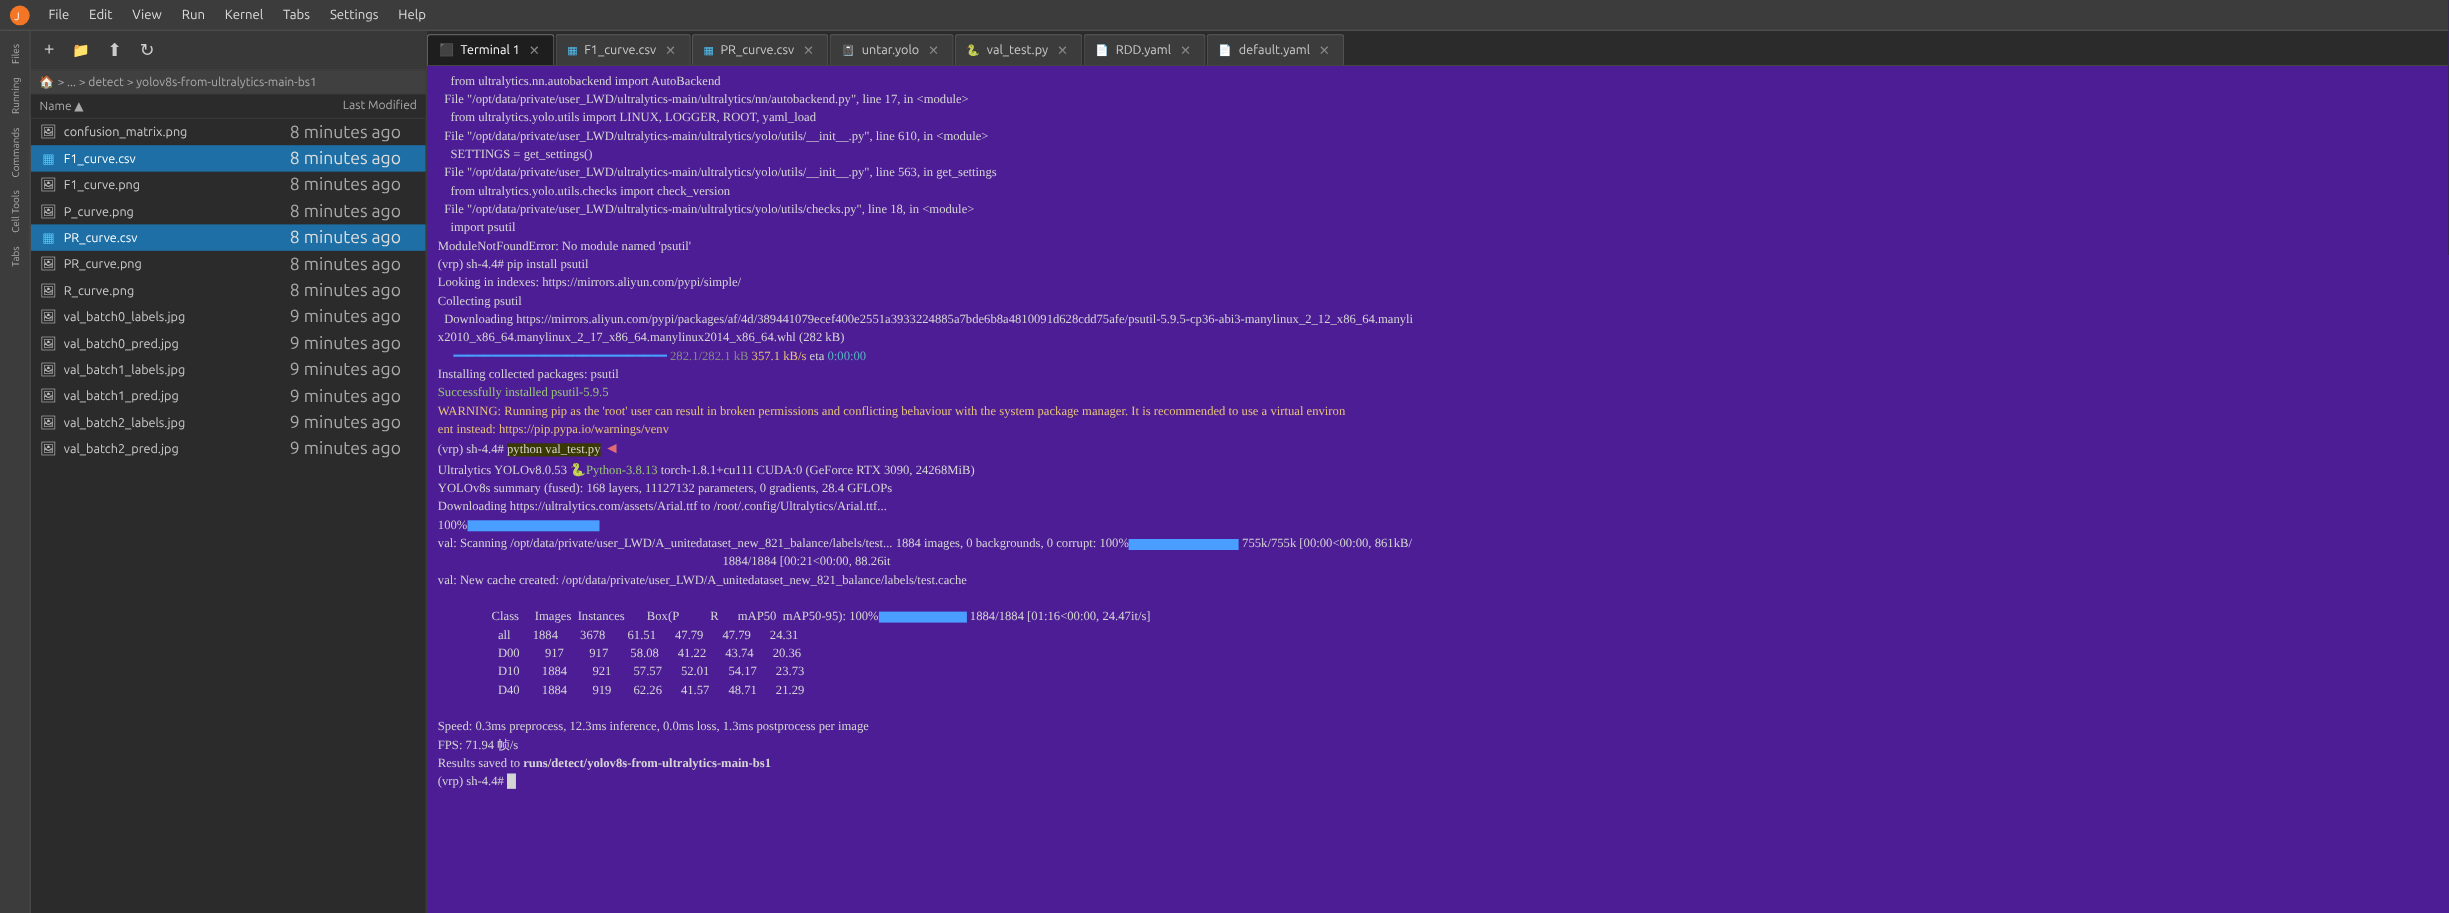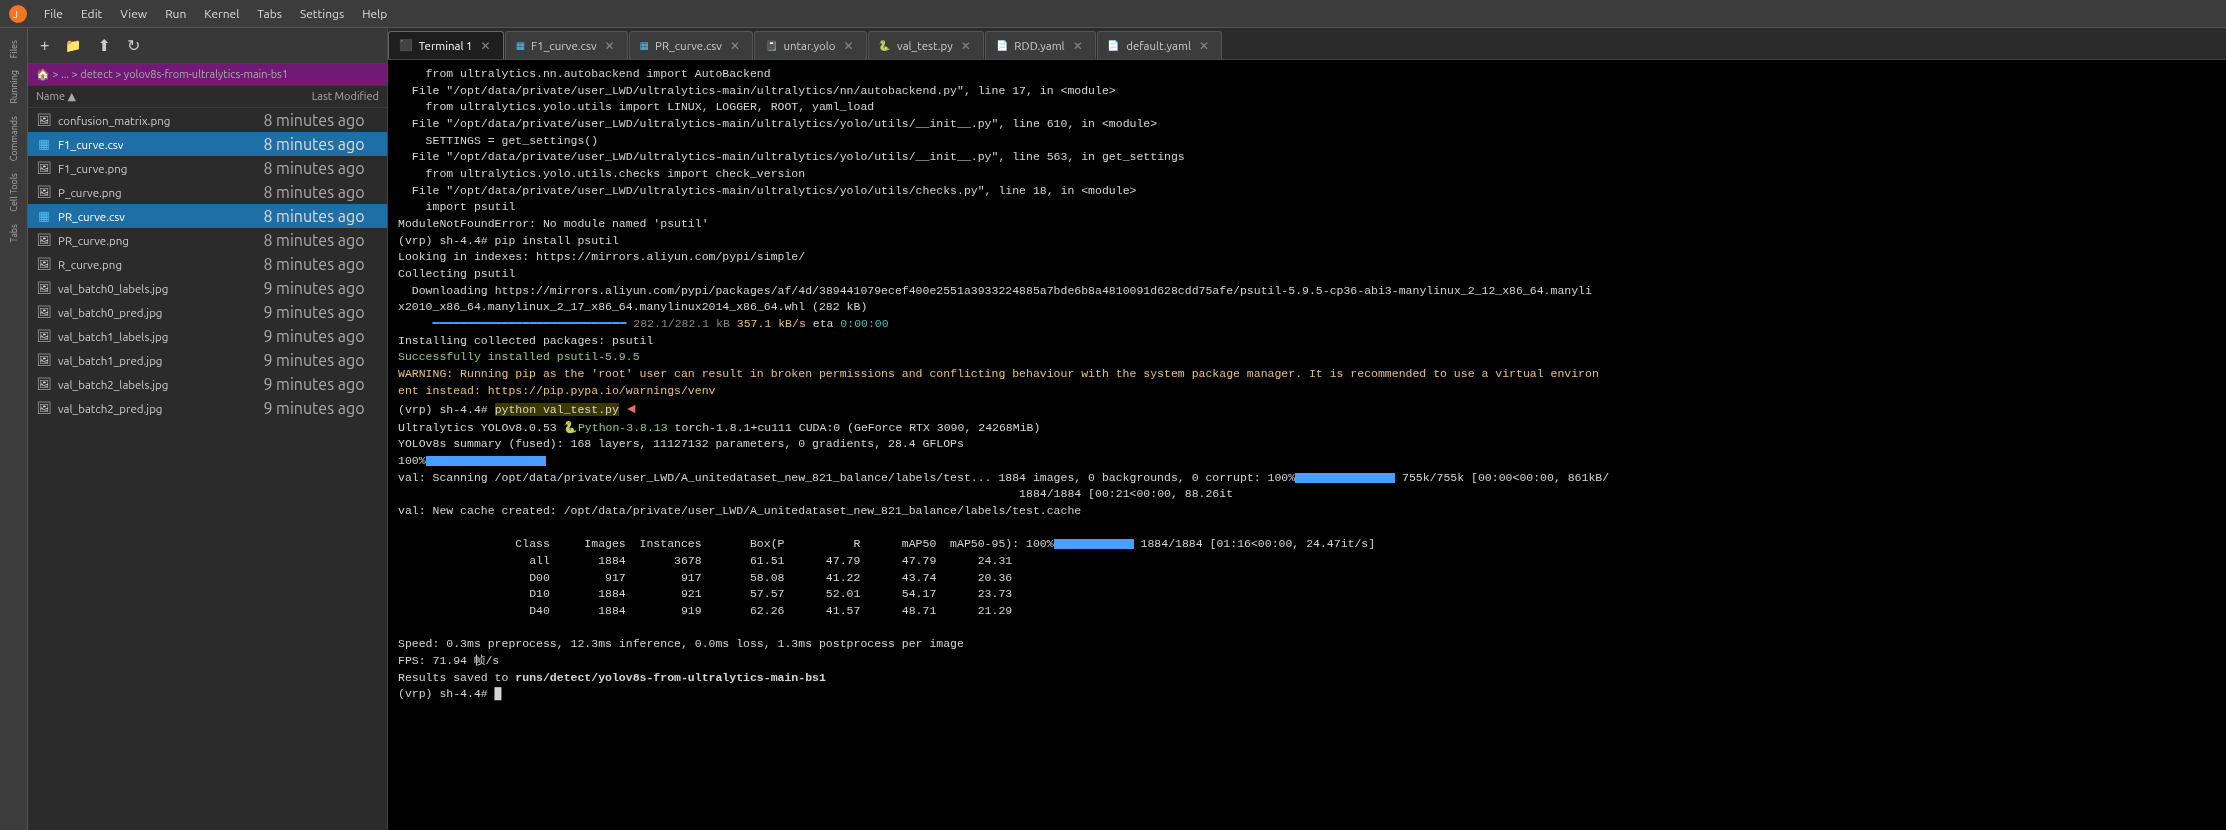--- a/index.html
+++ b/index.html
@@ -93,21 +93,21 @@
       cursor: pointer;
       font-size: 16px;
       padding: 2px 4px;
       border-radius: 3px;
     }
 
     .breadcrumb {
       padding: 4px 8px;
       font-size: 11px;
       color: #aaa;
-      background: #701a75;
+      background: #404040;
       border-bottom: 1px solid #3a3a3a;
     }
 
     .file-list-header {
       display: flex;
       padding: 4px 8px;
       font-size: 11px;
       color: #aaa;
       border-bottom: 1px solid #3a3a3a;
       background: #2b2b2b;
@@ -183,23 +183,23 @@
     .tab-close {
       font-size: 12px;
       color: #888;
       cursor: pointer;
       padding: 0 2px;
     }
 
     
     .terminal {
       flex: 1;
-      background: #000000;
+      background: #4c1d95;
       color: #d4d4d4;
-      font-family: Liberation Mono, monospace;
+      font-family: Liberation Serif, serif;
       font-size: 11.5px;
       line-height: 1.45;
       padding: 6px 10px;
       overflow-y: auto;
       white-space: pre-wrap;
       word-break: break-all;
     }
     .term-white { color: #d4d4d4; }
     .term-yellow { color: #e5c07b; }
     .term-green { color: #98c379; }
@@ -388,20 +388,21 @@
 </span><span class="term-white">  Downloading https://mirrors.aliyun.com/pypi/packages/af/4d/389441079ecef400e2551a3933224885a7bde6b8a4810091d628cdd75afe/psutil-5.9.5-cp36-abi3-manylinux_2_12_x86_64.manyli</span>
 <span class="term-white">x2010_x86_64.manylinux_2_17_x86_64.manylinux2014_x86_64.whl (282 kB)
 </span><span class="term-white">     </span><span style="color:#4a9eff;">━━━━━━━━━━━━━━━━━━━━━━━━━━━━</span><span class="term-gray"> 282.1/282.1 kB </span><span class="term-yellow">357.1 kB/s</span><span class="term-white"> eta </span><span class="term-cyan">0:00:00</span>
 <span class="term-white">Installing collected packages: psutil
 </span><span class="term-green">Successfully installed psutil-5.9.5
 </span><span class="term-yellow">WARNING: Running pip as the 'root' user can result in broken permissions and conflicting behaviour with the system package manager. It is recommended to use a virtual environ</span>
 <span class="term-yellow">ent instead: https://pip.pypa.io/warnings/venv</span>
 <span class="term-white">(vrp) sh-4.4# </span><span style="background:#3a3a00; color:#d4d4d4;">python val_test.py</span><span style="color:#e06c75; font-size:14px; font-weight:bold;"> ◄</span>
 <span class="term-white">Ultralytics YOLOv8.0.53 </span><span class="term-green">🐍Python-3.8.13 </span><span class="term-white">torch-1.8.1+cu111 CUDA:0 (GeForce RTX 3090, 24268MiB)
 </span><span class="term-white">YOLOv8s summary (fused): 168 layers, 11127132 parameters, 0 gradients, 28.4 GFLOPs
+</span><span class="term-white">Downloading https://ultralytics.com/assets/Arial.ttf to /root/.config/Ultralytics/Arial.ttf...
 </span><span class="term-white">100%</span><span style="display:inline-block;background:#4a9eff;width:120px;height:10px;vertical-align:middle;"></span>
 <span class="term-white">val: Scanning /opt/data/private/user_LWD/A_unitedataset_new_821_balance/labels/test... 1884 images, 0 backgrounds, 0 corrupt: 100%</span><span style="display:inline-block;background:#4a9eff;width:100px;height:10px;vertical-align:middle;"></span><span class="term-white"> 755k/755k [00:00&lt;00:00, 861kB/</span>
 <span class="term-white">                                                                                          1884/1884 [00:21&lt;00:00, 88.26it</span>
 <span class="term-white">val: New cache created: /opt/data/private/user_LWD/A_unitedataset_new_821_balance/labels/test.cache
 </span>
 <span class="term-white">                 Class     Images  Instances       Box(P          R      mAP50  mAP50-95): 100%</span><span style="display:inline-block;background:#4a9eff;width:80px;height:10px;vertical-align:middle;"></span><span class="term-white"> 1884/1884 [01:16&lt;00:00, 24.47it/s]</span>
 <span class="term-white">                   all       1884       3678       61.51      47.79      47.79      24.31
 </span><span class="term-white">                   D00        917        917       58.08      41.22      43.74      20.36
 </span><span class="term-white">                   D10       1884        921       57.57      52.01      54.17      23.73
 </span><span class="term-white">                   D40       1884        919       62.26      41.57      48.71      21.29

